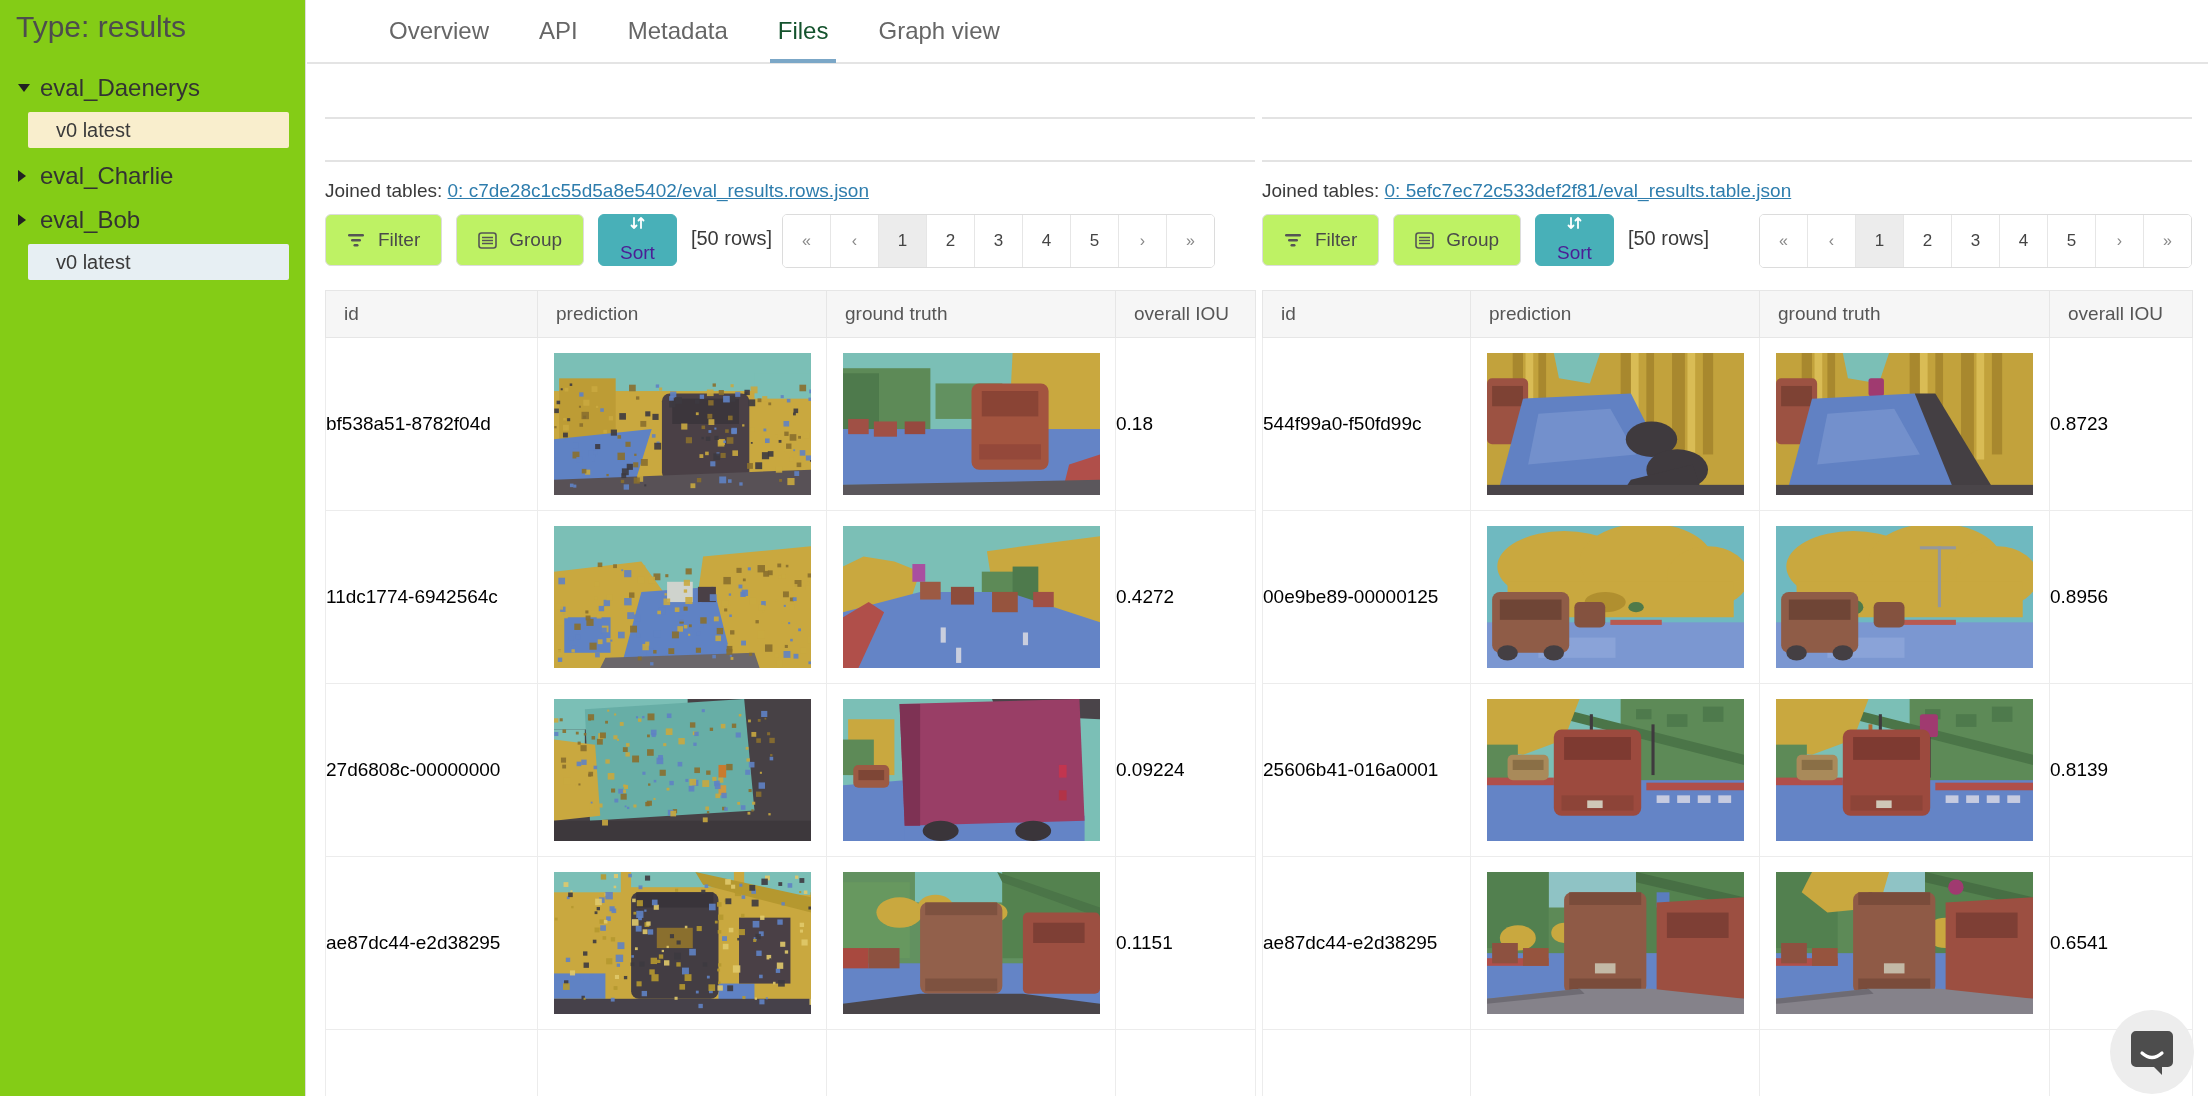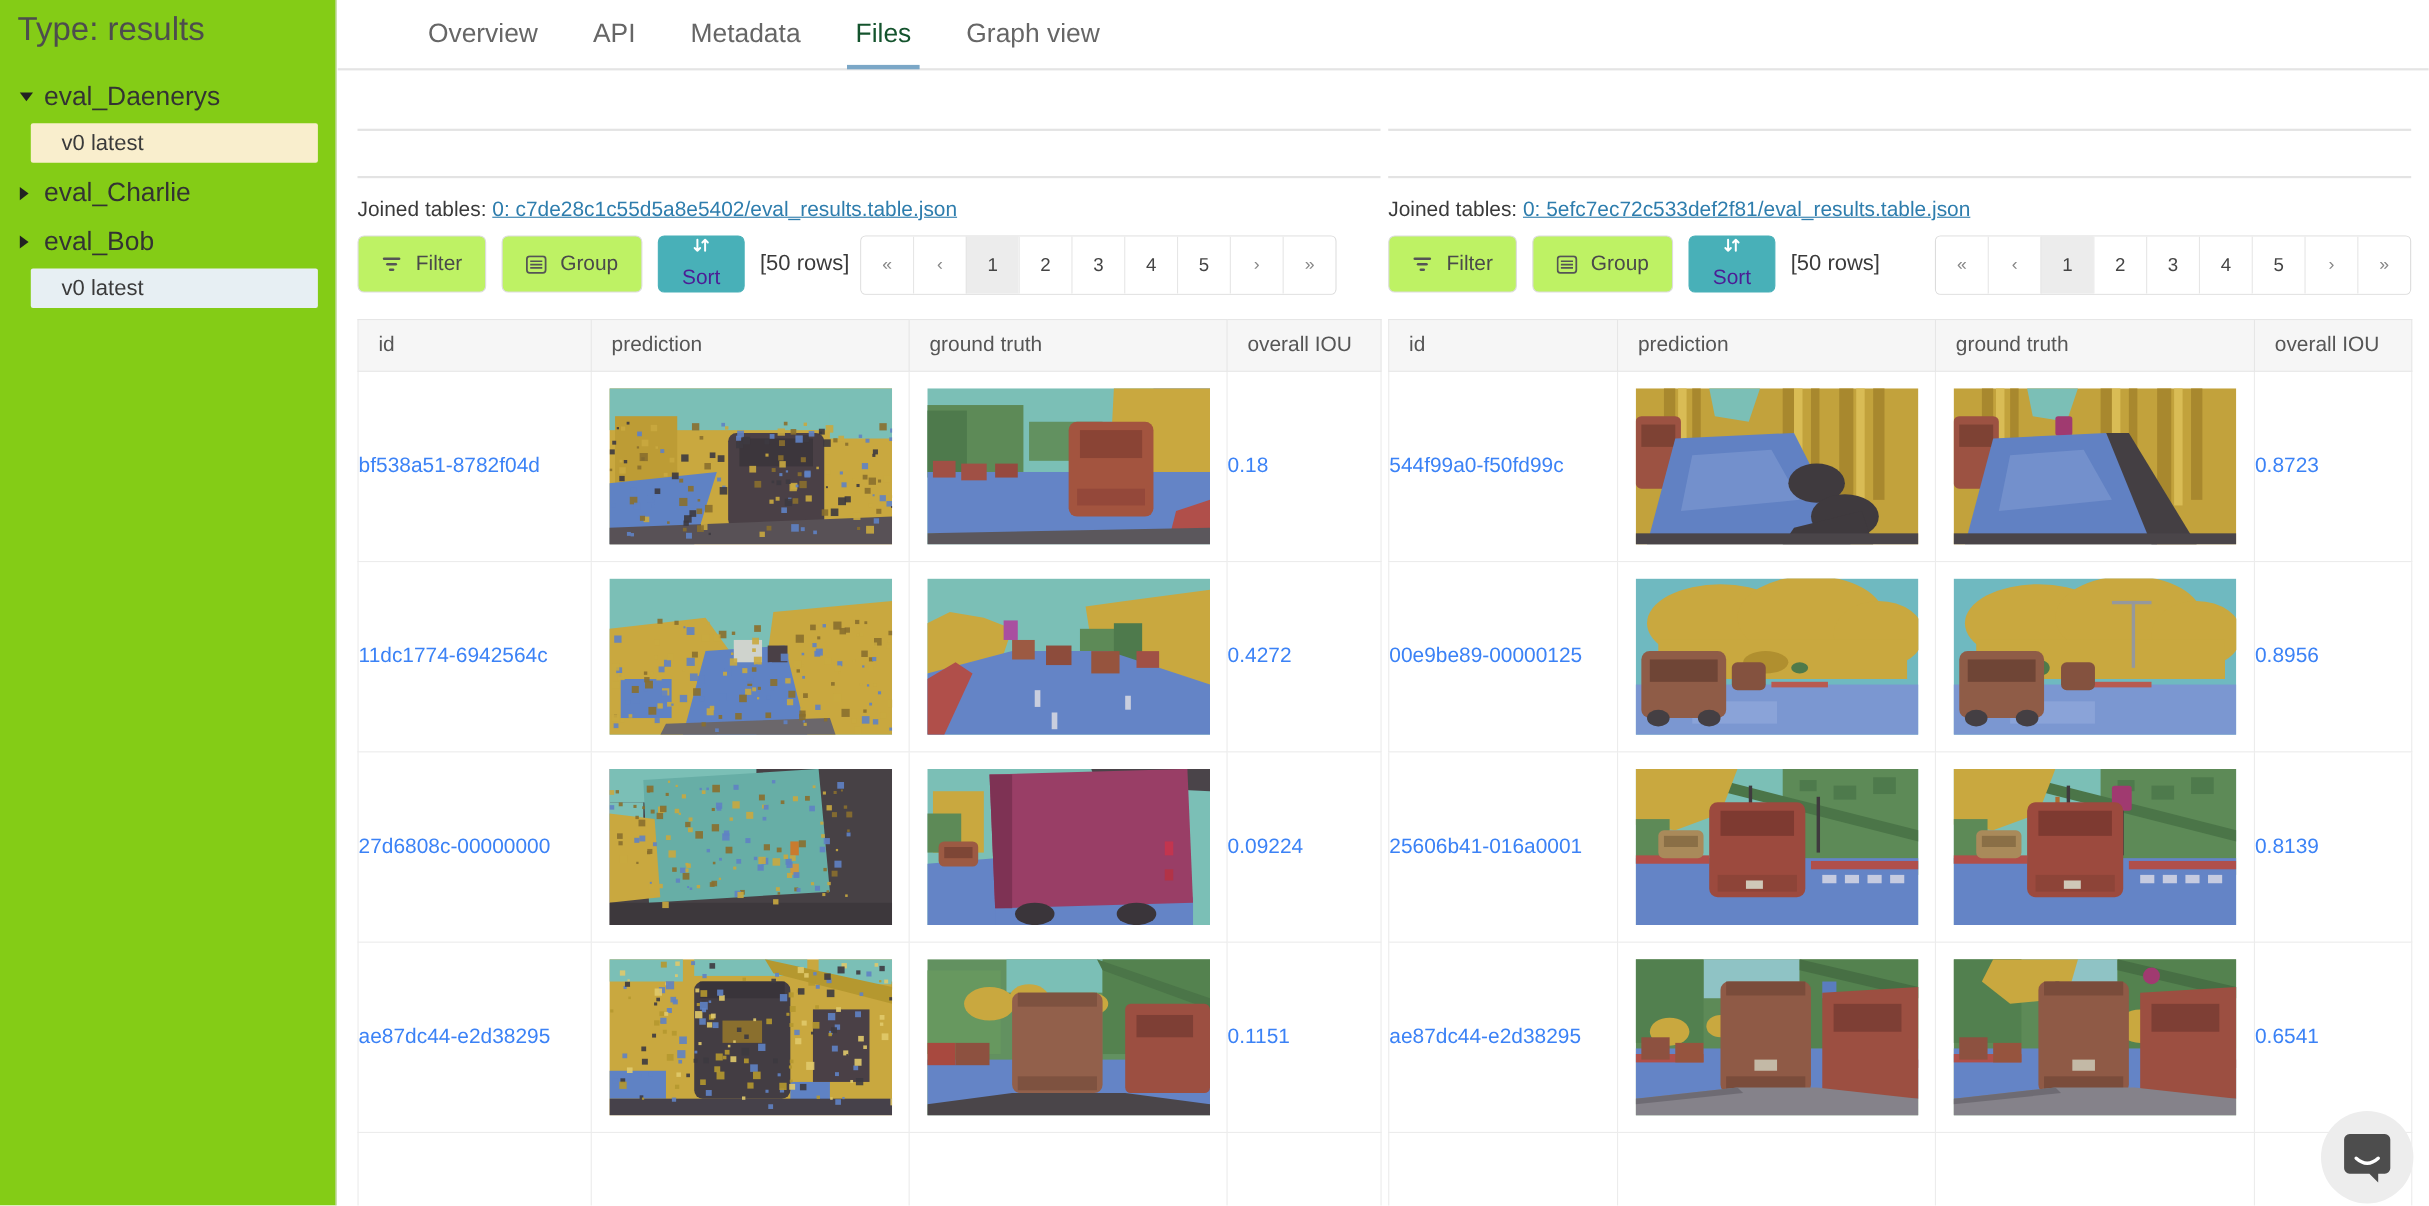--- a/index.html
+++ b/index.html
@@ -36,21 +36,21 @@
   .btn{display:inline-flex;align-items:center;gap:11px;height:52px;padding:0 21px;border:1px solid #dcdcdc;border-radius:6px;background:#bef264;font-size:19px;color:#4a4a4a;vertical-align:middle;margin-right:14px;cursor:pointer;box-sizing:border-box;}
   .btn.sort{background:var(--teal);border-color:var(--teal);color:#4c1d95;flex-direction:column;}
   .pagination{display:flex;border:1px solid #dcdcdc;border-radius:5px;overflow:hidden;height:54px;box-sizing:border-box;background:#fff;}
   .panel[data-panel="0"] .pagination{margin-right:40px;}
   .page-cell{width:47px;display:flex;align-items:center;justify-content:center;font-size:17px;color:#444;border-left:1px solid #e6e6e6;cursor:pointer;background:#fff;}
   .page-cell:first-child{border-left:none;}
   .page-cell.nav{color:#888;font-size:16px;}
   .page-cell.active{background:#ececec;}
   table.results{margin-top:22px;border-collapse:collapse;width:930px;table-layout:fixed;background:#fff;}
   table.results th{height:46px;background:#f6f6f6;font-weight:400;font-size:19px;color:#565656;text-align:left;padding:0 0 0 18px;border:1px solid #e6e6e6;}
-  table.results td{height:172px;border:1px solid #ececec;padding:0;font-size:19px;color:#3b82f6;vertical-align:middle;}
+  table.results td{height:172px;border:1px solid #ececec;padding:0;font-size:19px;color:#000000;vertical-align:middle;}
   td.idcell,td.ioucell{padding-left:18px;}
   td.imgcell{text-align:center;}
   td.imgcell svg{width:257px;height:142px;display:block;margin:0 auto;background:#fff;}
   
   .chat-halo{position:absolute;left:2110px;top:1010px;width:84px;height:84px;border-radius:50%;background:#ededed;display:flex;align-items:center;justify-content:center;cursor:pointer;}
 </style>
 </head>
 <body>
 
 <div class="sidebar">
@@ -98,21 +98,21 @@
       </div>
   </div>
 
   <div class="panels">
 
     <div class="panel" data-panel="0">
       <div class="band1"></div>
       <div class="band2"></div>
       <div class="joined">
         <span>Joined tables:</span>
-        <a>0: c7de28c1c55d5a8e5402/eval_results.table.json</a>
+        <a>0: c7de28c1c55d5a8e5402/eval_results.rows.json</a>
       </div>
       <div class="controls">
         <div class="btnwrap">
           <button class="btn">
             <svg width="20" height="16" viewBox="0 0 20 16">
                 <rect x="1" y="2" width="16" height="2.4" rx="1.2" fill="#555"></rect>
                 <rect x="4" y="7" width="10" height="2.4" rx="1.2" fill="#555"></rect>
                 <rect x="6.5" y="12" width="5" height="2.4" rx="1.2" fill="#555"></rect>
               </svg>
             <span>Filter</span>

